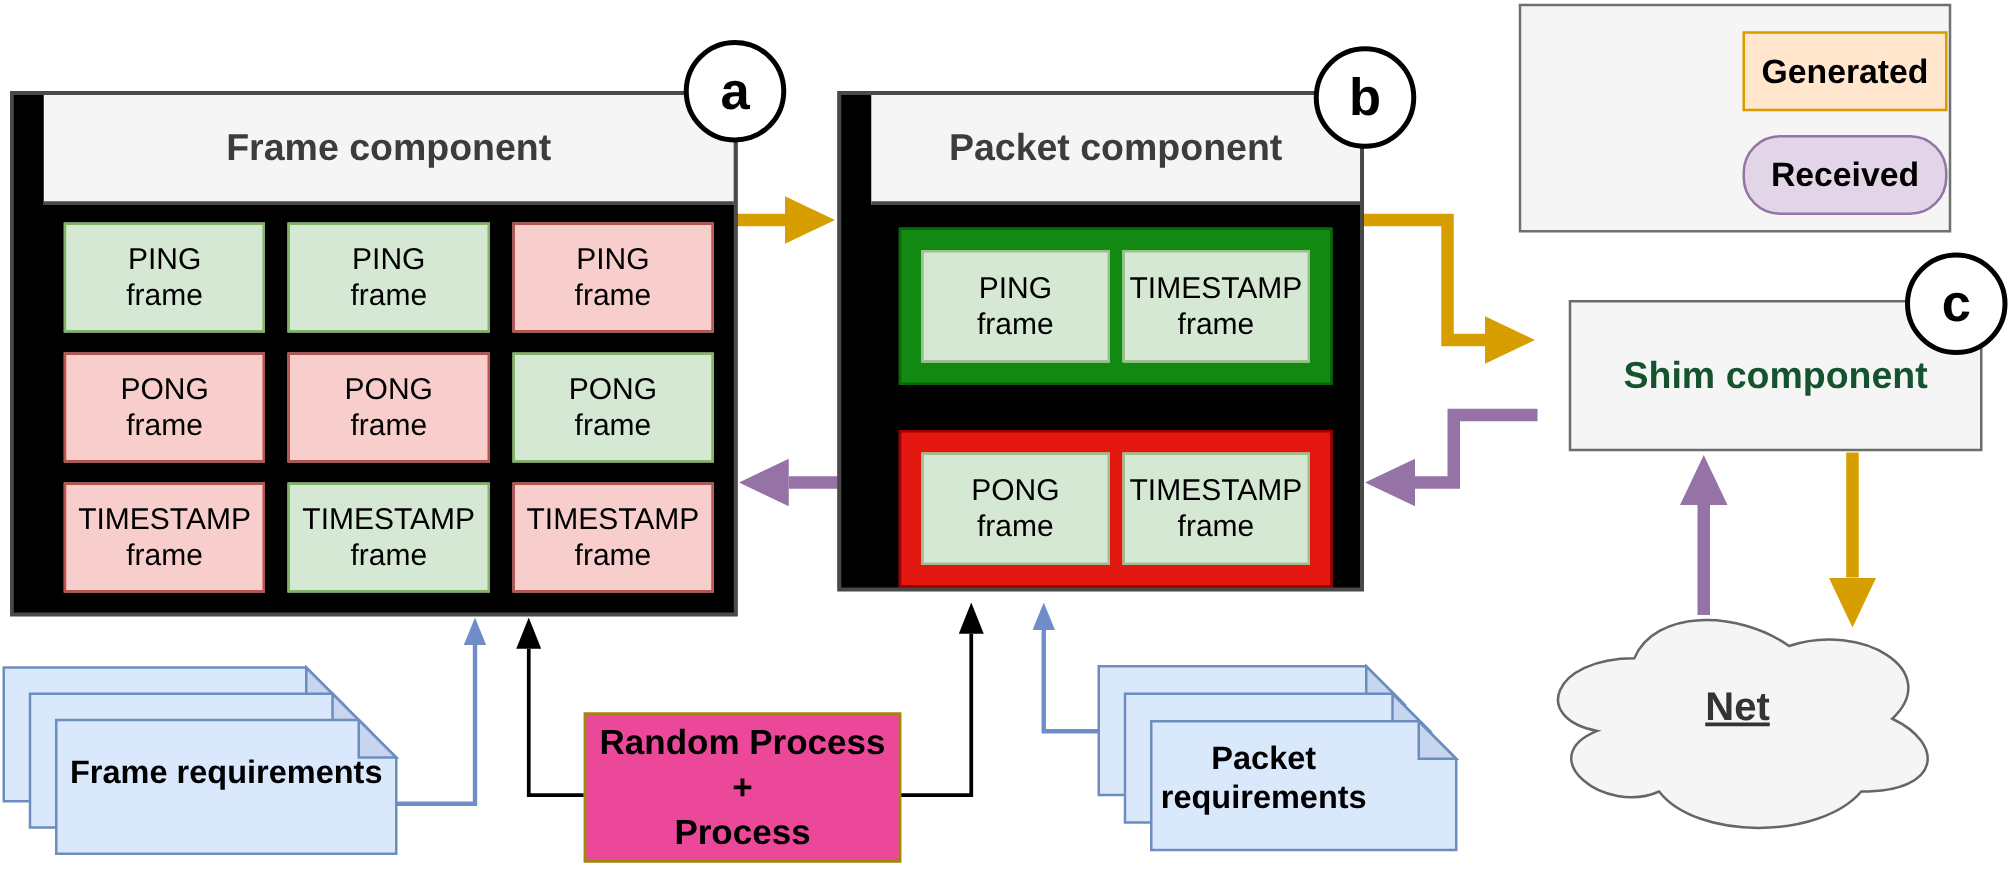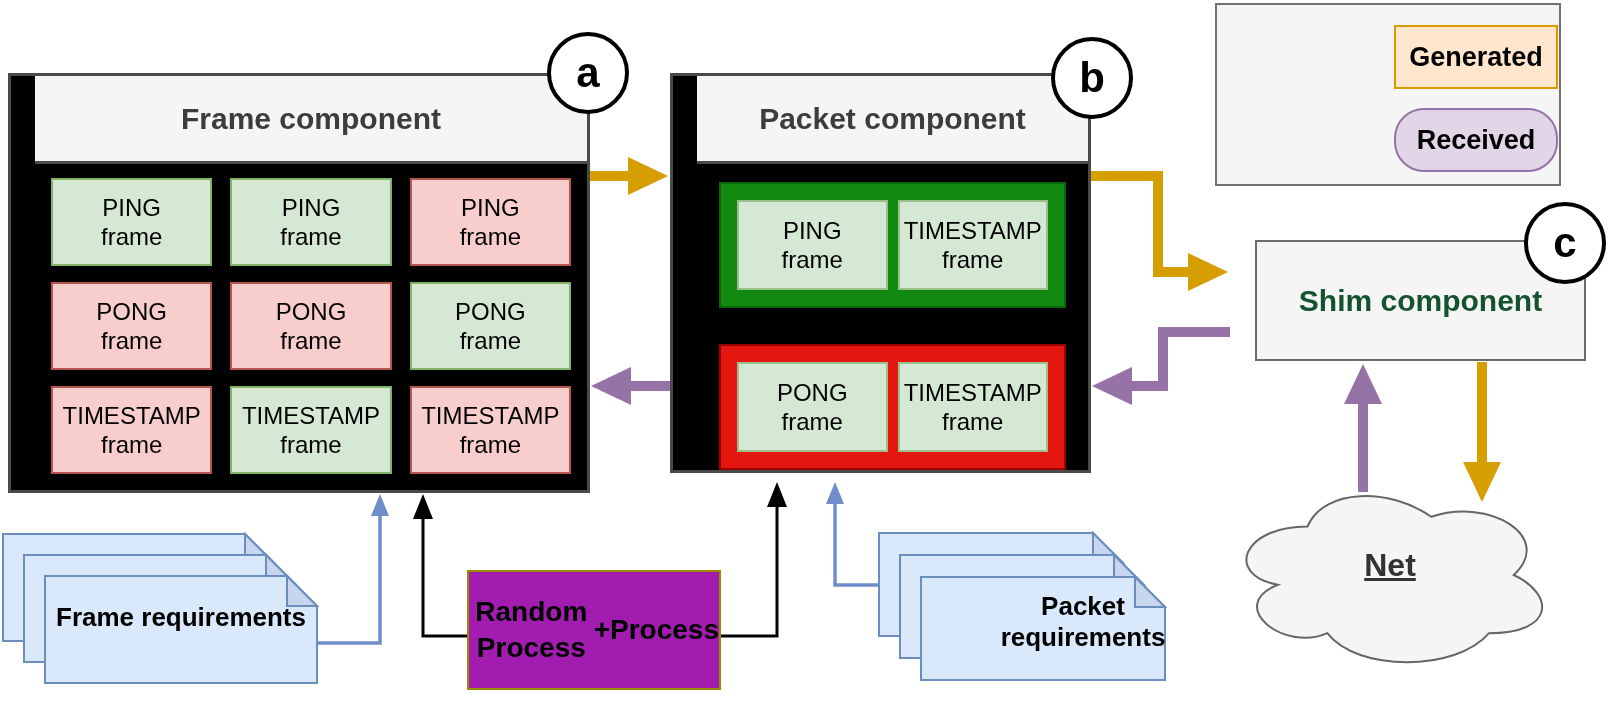--- a/index.html
+++ b/index.html
@@ -46,29 +46,29 @@
   .legend-box.generated{top:20px;background:#ffe6cc;border-color:#d79b00;}
   .legend-box.received{top:103px;background:#e1d5e7;border-color:#9673a6;border-radius:30px;}
 
   .badge{position:absolute;width:82px;height:82px;border-radius:50%;background:#fff;border:4px solid #000;
          box-sizing:border-box;display:flex;align-items:center;justify-content:center;
          font-weight:bold;font-size:42px;color:#000;z-index:3;}
   .badge.a{left:547px;top:32px;}
   .badge.b{left:1051px;top:37px;}
   .badge.c{left:1524px;top:202px;}
 
-  .solver-box{position:absolute;left:467px;top:570px;width:254px;height:120px;background:#a21caf;
-              border:2px solid #9a8b00;box-sizing:border-box;display:flex;flex-direction:row;
+  .solver-box{position:absolute;left:467px;top:570px;width:254px;height:120px;background:#ec4899;
+              border:2px solid #9a8b00;box-sizing:border-box;display:flex;flex-direction:column;
               align-items:center;justify-content:center;font-weight:bold;font-size:28px;line-height:36px;
               color:#000;z-index:2;text-align:center;}
 
   .req-label{position:absolute;display:flex;align-items:center;justify-content:center;
              font-weight:bold;font-size:26px;color:#000;z-index:2;text-align:center;}
   .req-label.frame{left:45px;top:576px;width:272px;height:82px;}
-  .req-label.packet{left:961px;top:577px;width:244px;height:89px;border-radius:24px;}
+  .req-label.packet{left:889px;top:577px;width:244px;height:89px;border-radius:24px;}
 
   .net-label{position:absolute;left:1300px;top:545px;width:180px;height:40px;display:flex;
              align-items:center;justify-content:center;font-weight:bold;font-size:32px;color:#333;z-index:2;text-decoration:underline;}
 </style>
 </head>
 <body>
 
 <div class="canvas">
 
   <svg class="overlay" width="1611" height="711" viewBox="0 0 1611 711">

